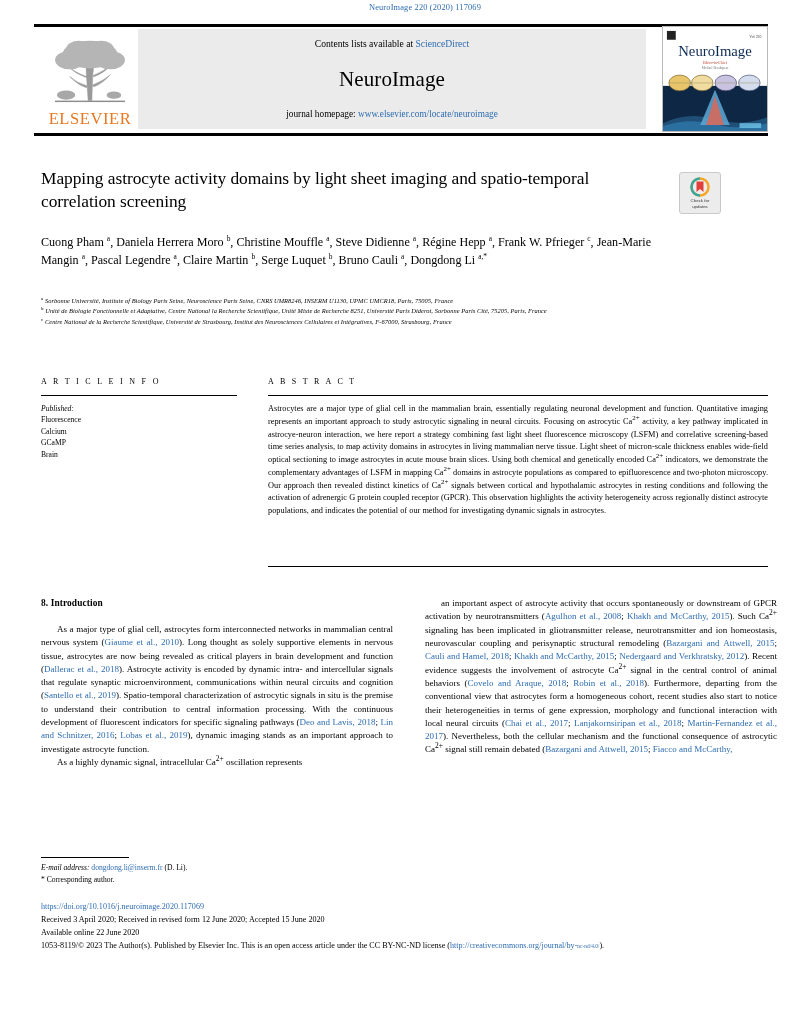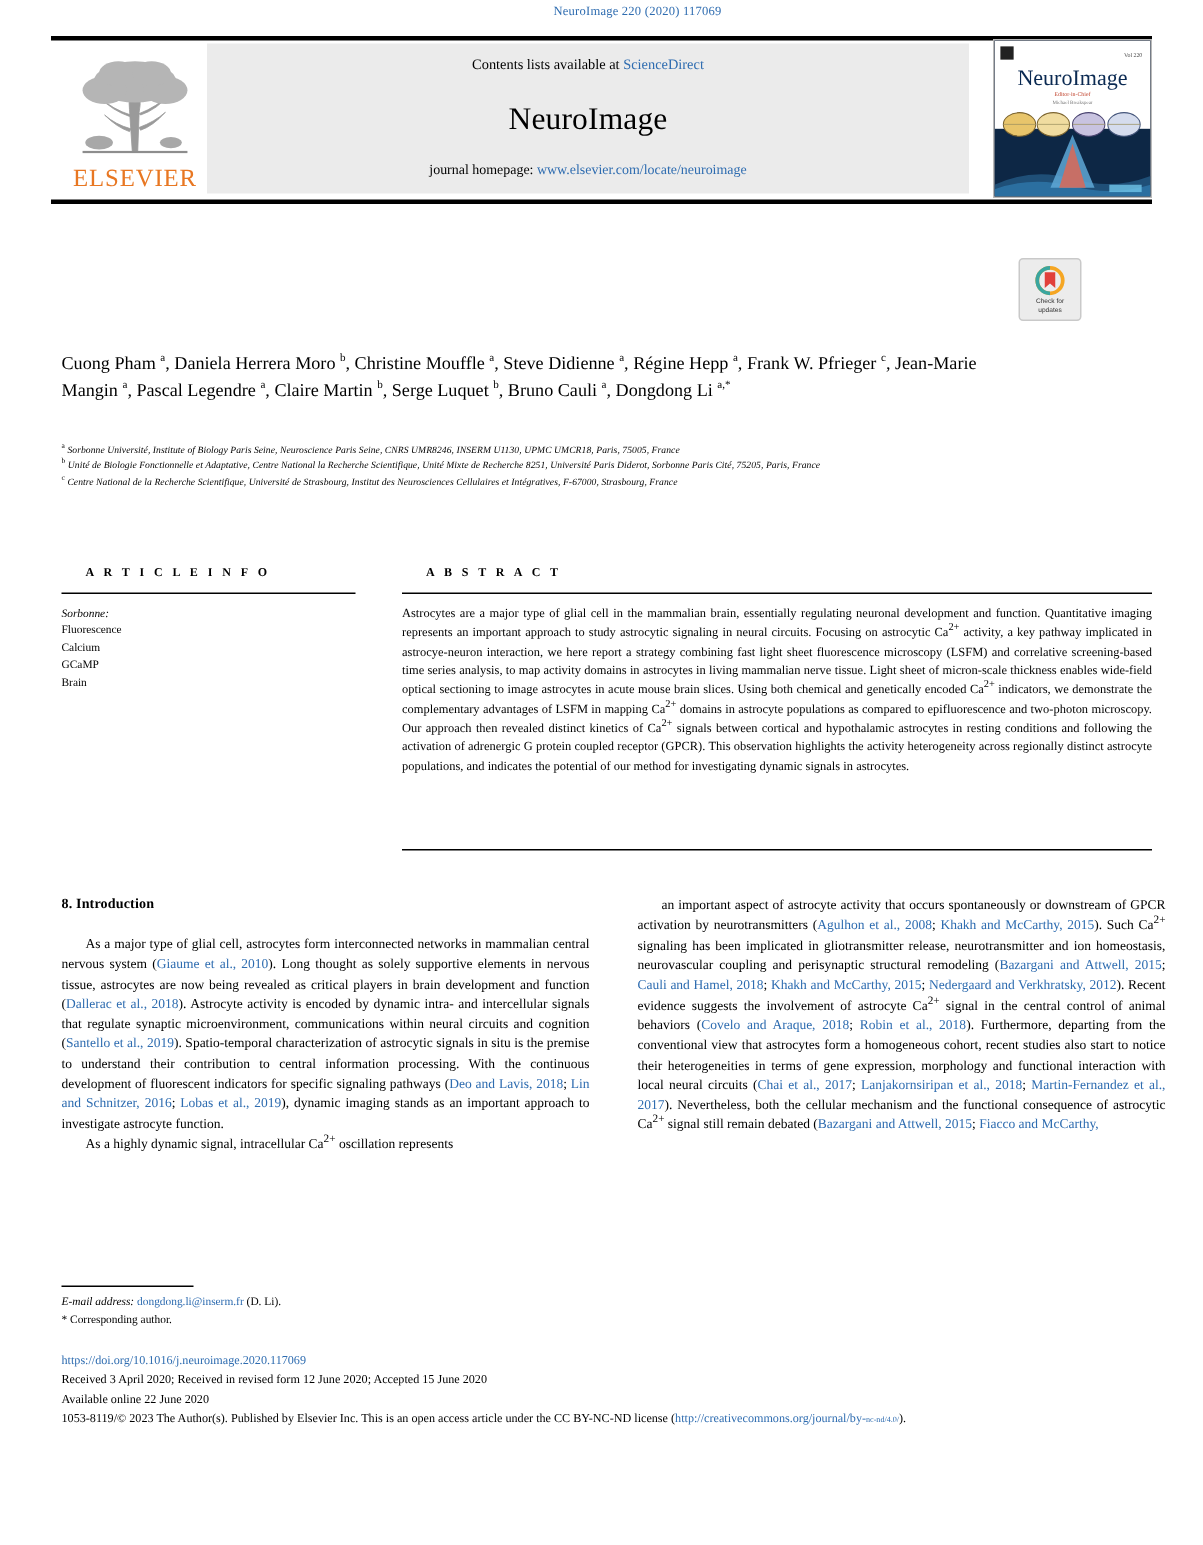--- a/index.html
+++ b/index.html
@@ -187,22 +187,22 @@
   }
   .abs-col {
     position: absolute;
     top: 377px;
     left: 268px;
     width: 500px;
   }
   .sec-head {
     font-size: 8px;
     letter-spacing: 2.3px;
-    font-weight: 700;
-    margin: 0 0 9px 16px;
+    font-weight: 400;
+    margin: 0 0 9px 0;
     font-family: "Liberation Serif", serif;
   }
   .hr-thin {
     border: 0;
     border-top: 1.1px solid #000;
     margin: 0 0 7px 0;
   }
   .kw-label { font-style: italic; font-size: 7.6px; margin: 0; line-height:1.5; }
   .kw-item { font-size: 7.6px; margin: 0; line-height: 1.5; }
 
@@ -343,20 +343,23 @@
         <path d="M0 101 Q26 92 53 99 Q80 106 106 98 L106 106 L0 106 Z" fill="#2b6fa0"></path>
         <path d="M38 100 L53 64 L68 100 Z" fill="#5fa8d6" opacity="0.85"></path>
         <path d="M44 100 L53 70 L62 100 Z" fill="#d46a5c" opacity="0.9"></path>
         <rect x="78" y="98" width="22" height="5" fill="#6fc4e8" opacity="0.8"></rect>
       </svg>
     </div>
 
     <div class="rule-bottom"></div>
   </div>
 
+  <div class="title-block">
+    <h1 class="art-title">Mapping astrocyte activity domains by light sheet imaging and spatio-temporal correlation screening</h1>
+  </div>
 
   <div class="crossmark">
     <svg width="20" height="20" viewBox="0 0 40 40">
       <circle cx="20" cy="20" r="17" fill="none" stroke="#f5a623" stroke-width="5"></circle>
       <path d="M20 37 A17 17 0 0 1 20 3" fill="none" stroke="#3aa6a0" stroke-width="5"></path>
       <path d="M13 9 H27 V30 L20 24 L13 30 Z" fill="#e1403a"></path>
     </svg>
     <div class="crossmark-label">
       <span>Check for</span><br>
       <span>updates</span>
@@ -367,21 +370,21 @@
 
   <div class="affiliations">
     <p class="aff-line"><sup>a</sup> Sorbonne Université, Institute of Biology Paris Seine, Neuroscience Paris Seine, CNRS UMR8246, INSERM U1130, UPMC UMCR18, Paris, 75005, France</p>
     <p class="aff-line"><sup>b</sup> Unité de Biologie Fonctionnelle et Adaptative, Centre National la Recherche Scientifique, Unité Mixte de Recherche 8251, Université Paris Diderot, Sorbonne Paris Cité, 75205, Paris, France</p>
     <p class="aff-line"><sup>c</sup> Centre National de la Recherche Scientifique, Université de Strasbourg, Institut des Neurosciences Cellulaires et Intégratives, F-67000, Strasbourg, France</p>
   </div>
 
   <div class="info-col">
     <h2 class="sec-head">A R T I C L E  I N F O</h2>
     <hr class="hr-thin">
-    <p class="kw-label">Sorbonne:</p>
+    <p class="kw-label">Published:</p>
     <p class="kw-item">Fluorescence</p>
     <p class="kw-item">Calcium</p>
     <p class="kw-item">GCaMP</p>
     <p class="kw-item">Brain</p>
   </div>
 
   <div class="abs-col">
     <h2 class="sec-head">A B S T R A C T</h2>
     <hr class="hr-thin">
     <p class="abstract-text">Astrocytes are a major type of glial cell in the mammalian brain, essentially regulating neuronal development and function. Quantitative imaging represents an important approach to study astrocytic signaling in neural circuits. Focusing on astrocytic Ca<sup>2+</sup> activity, a key pathway implicated in astrocye-neuron interaction, we here report a strategy combining fast light sheet fluorescence microscopy (LSFM) and correlative screening-based time series analysis, to map activity domains in astrocytes in living mammalian nerve tissue. Light sheet of micron-scale thickness enables wide-field optical sectioning to image astrocytes in acute mouse brain slices. Using both chemical and genetically encoded Ca<sup>2+</sup> indicators, we demonstrate the complementary advantages of LSFM in mapping Ca<sup>2+</sup> domains in astrocyte populations as compared to epifluorescence and two-photon microscopy. Our approach then revealed distinct kinetics of Ca<sup>2+</sup> signals between cortical and hypothalamic astrocytes in resting conditions and following the activation of adrenergic G protein coupled receptor (GPCR). This observation highlights the activity heterogeneity across regionally distinct astrocyte populations, and indicates the potential of our method for investigating dynamic signals in astrocytes.</p>

